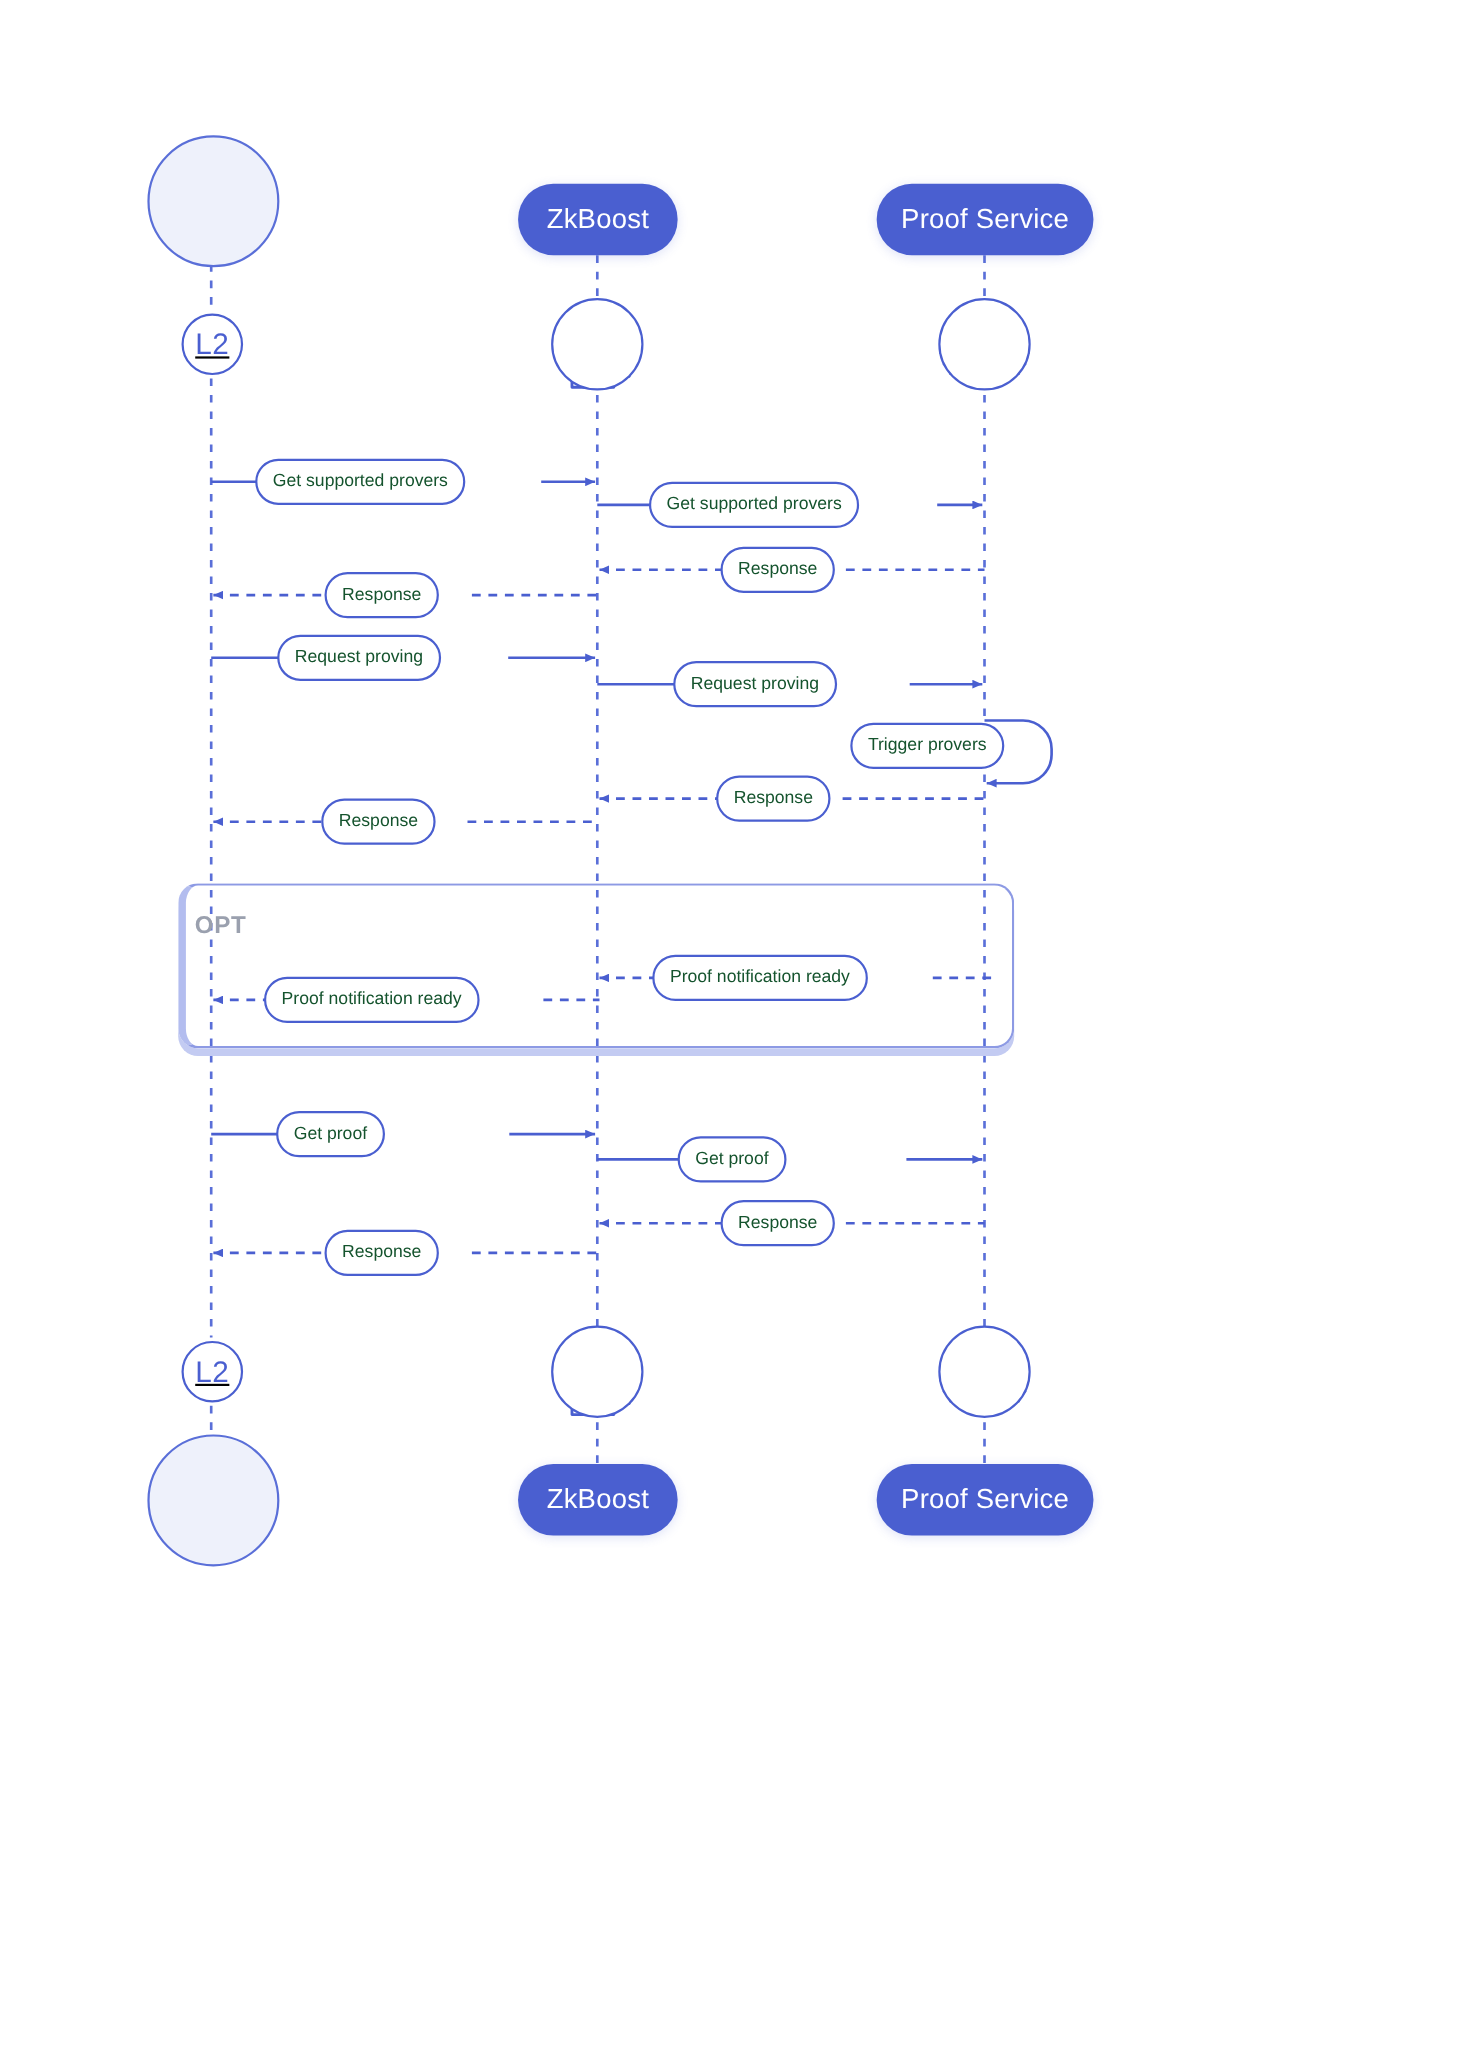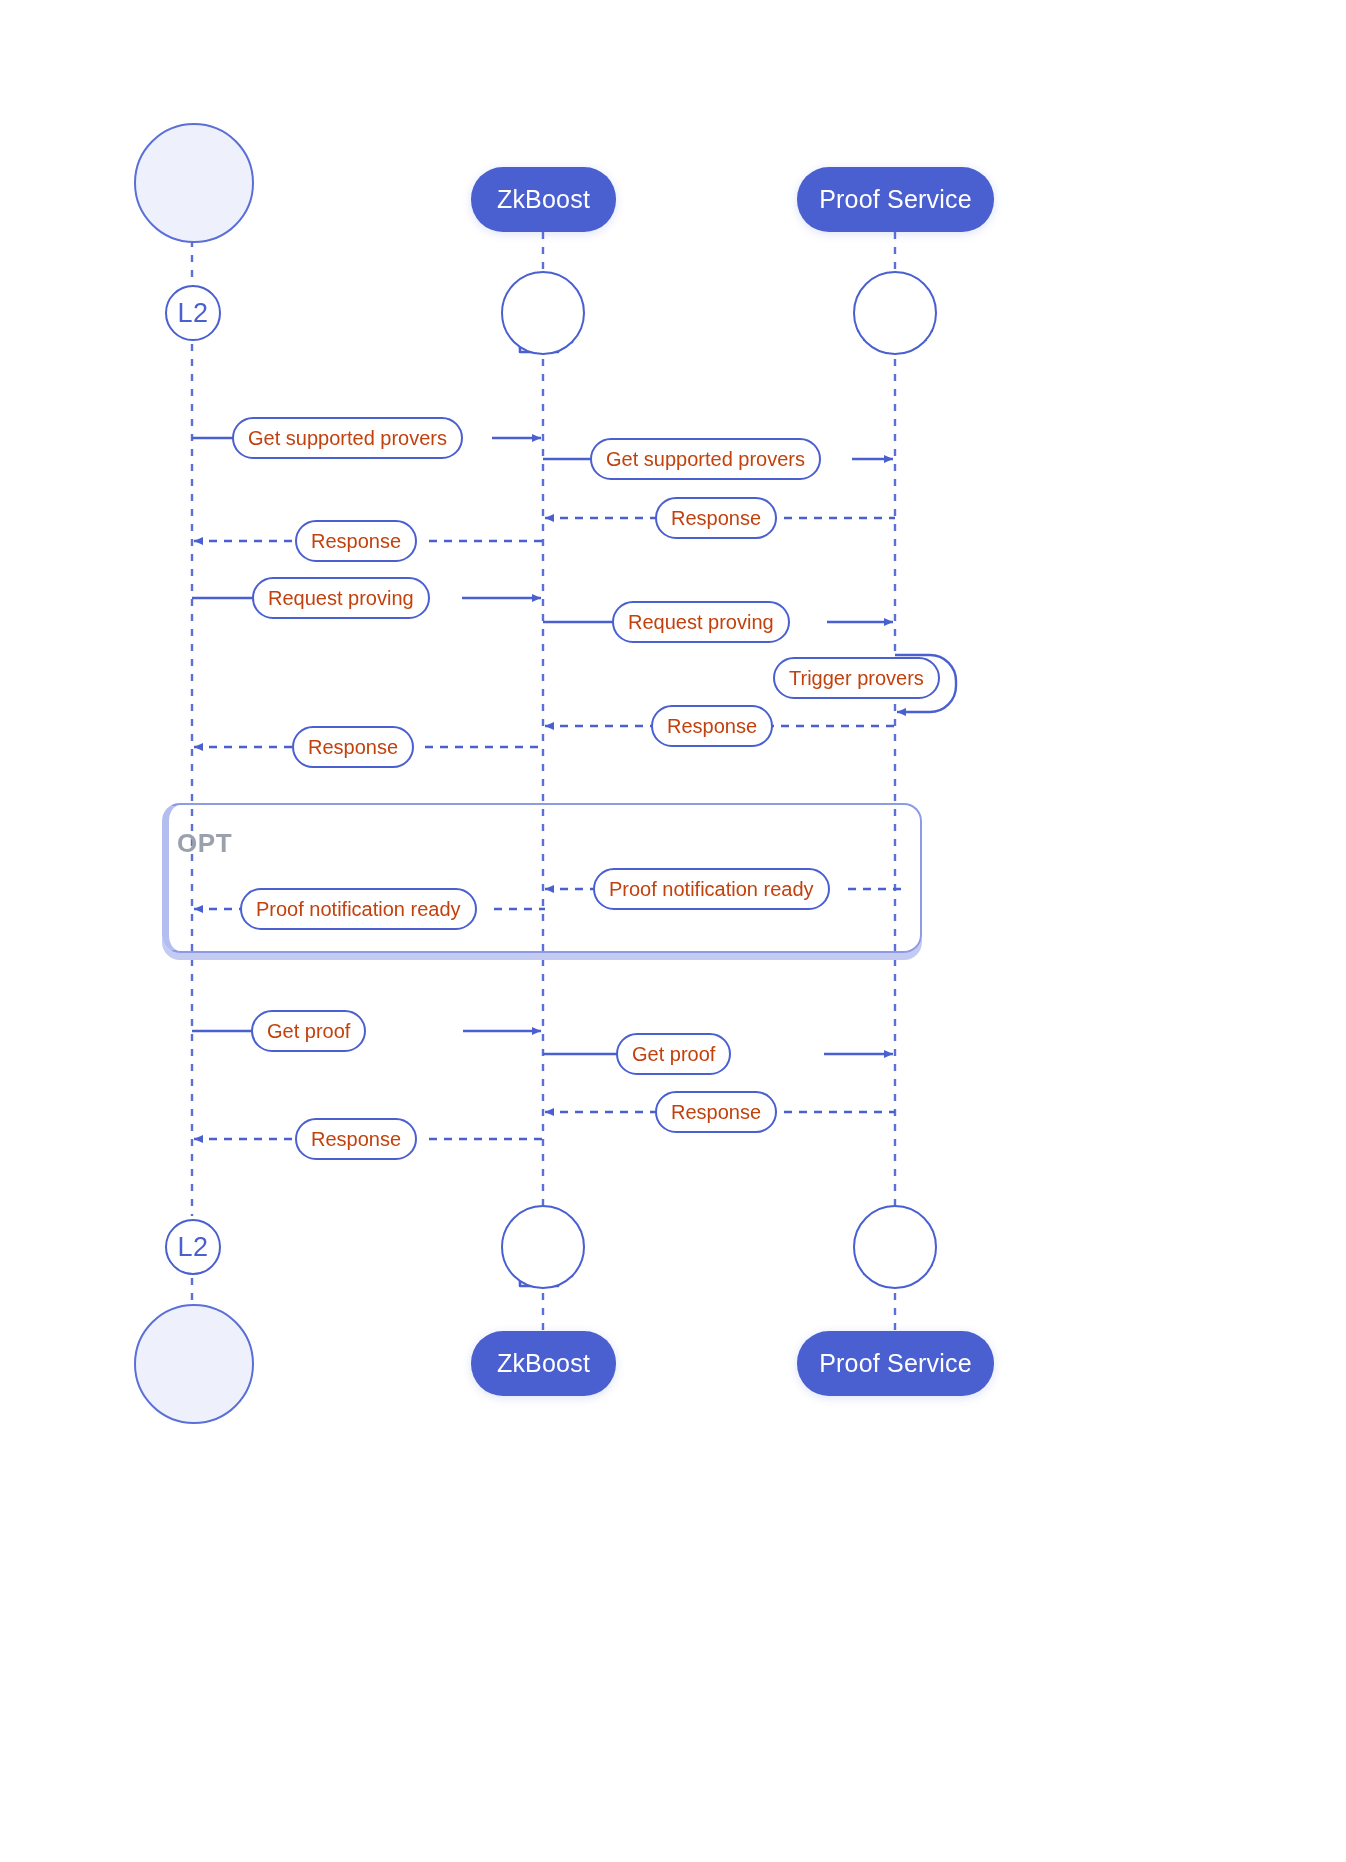--- a/index.html
+++ b/index.html
@@ -48,34 +48,35 @@
   
   .icon-badge {
     position: absolute;
     border-radius: 50%;
     background: #ffffff;
     border: 2px solid #4a5fd0;
     display: flex;
     align-items: center;
     justify-content: center;
     box-sizing: border-box;
+    text-decoration: underline;
   }
   .icon-badge .l2txt {
     font-size: 27px;
     color: #4a5fd0;
     letter-spacing: 0.5px;
   }
   
   .msg {
     position: absolute;
     background: #ffffff;
     border: 2px solid #4a5fd0;
     border-radius: 24px;
-    color: #c2410c;
-    font-size: 20px;
+    color: #14532d;
+    font-size: 16px;
     display: flex;
     align-items: center;
     justify-content: center;
     white-space: nowrap;
     box-sizing: border-box;
     padding: 0 14px;
     height: 42px;
   }
   
   .frag {
@@ -83,21 +84,21 @@
     border: 2px solid #8d9ae4;
     border-left: 7px solid #b3bdef;
     border-radius: 18px;
     background: transparent;
     box-sizing: border-box;
     box-shadow: 0 7px 0 0 #c3cbf2;
   }
   .frag-label {
     position: absolute;
     color: #9aa0ae;
-    font-size: 26px;
+    font-size: 22px;
     font-weight: bold;
     letter-spacing: 0.6px;
   }
   .frag-title {
     position: absolute;
     color: #4f5565;
     font-size: 24px;
     text-align: center;
   }
 </style>

